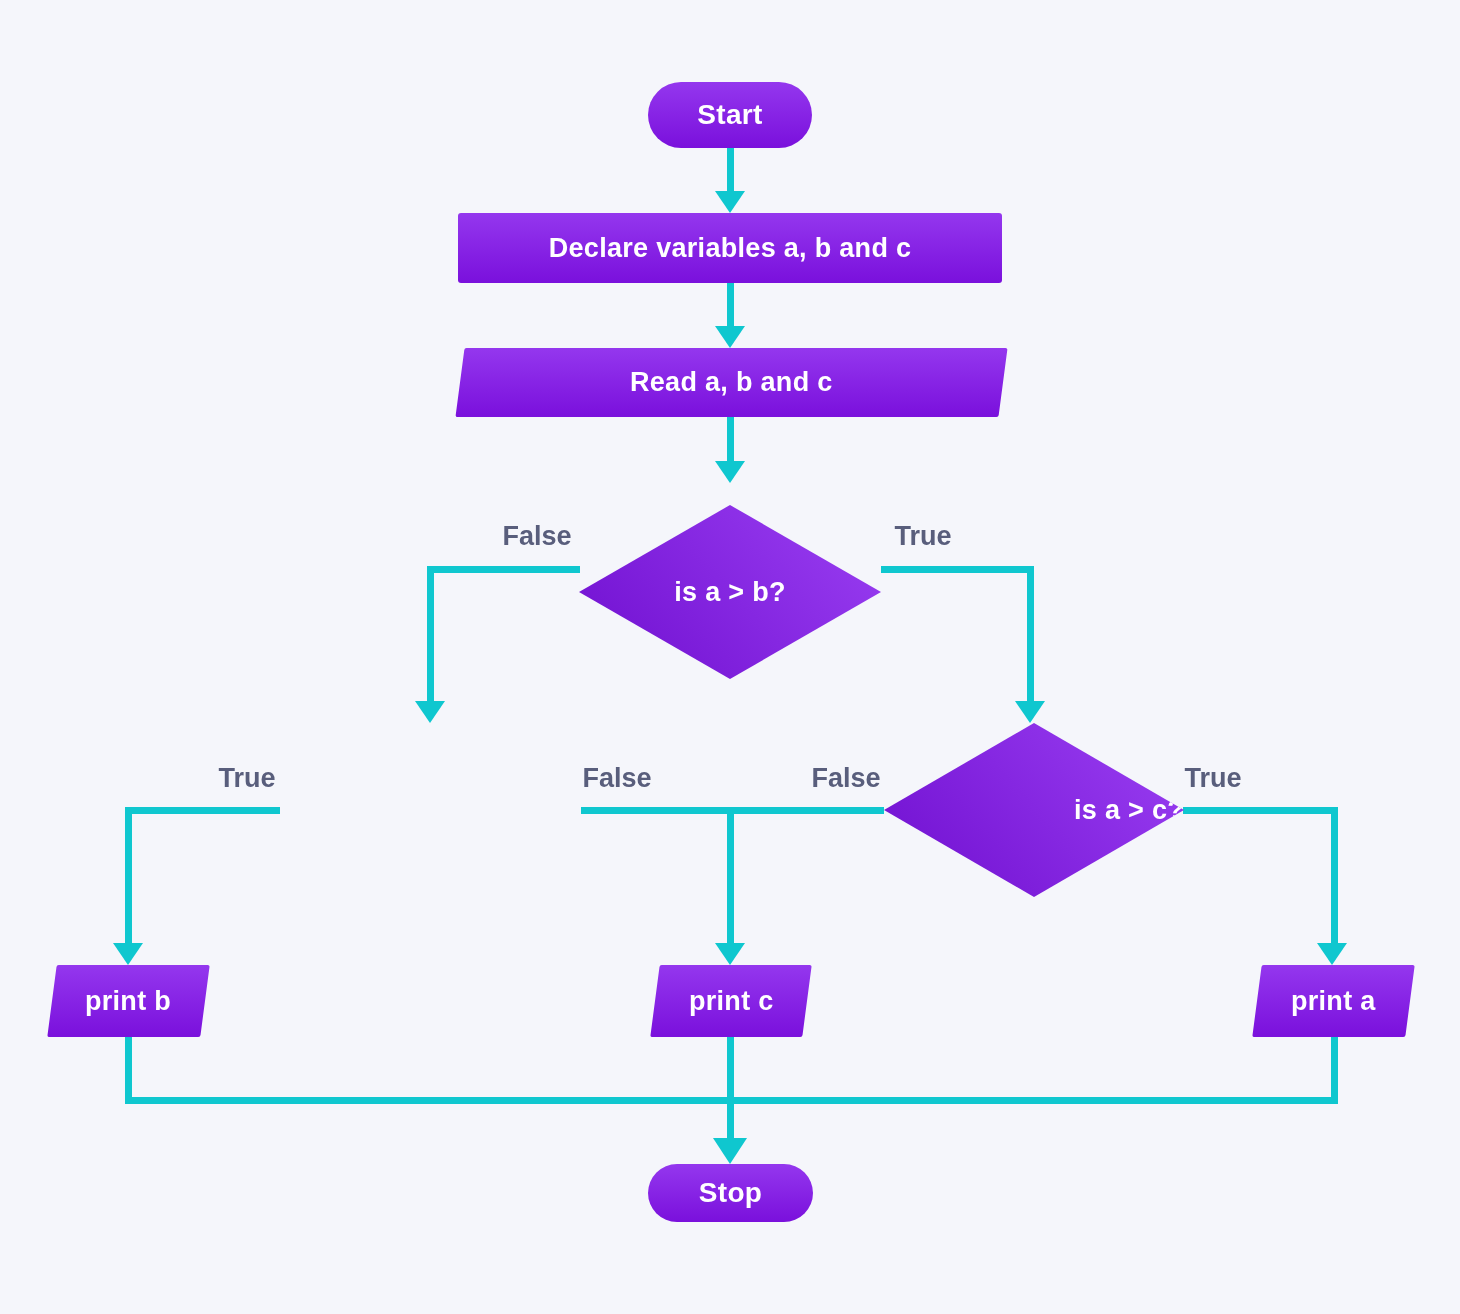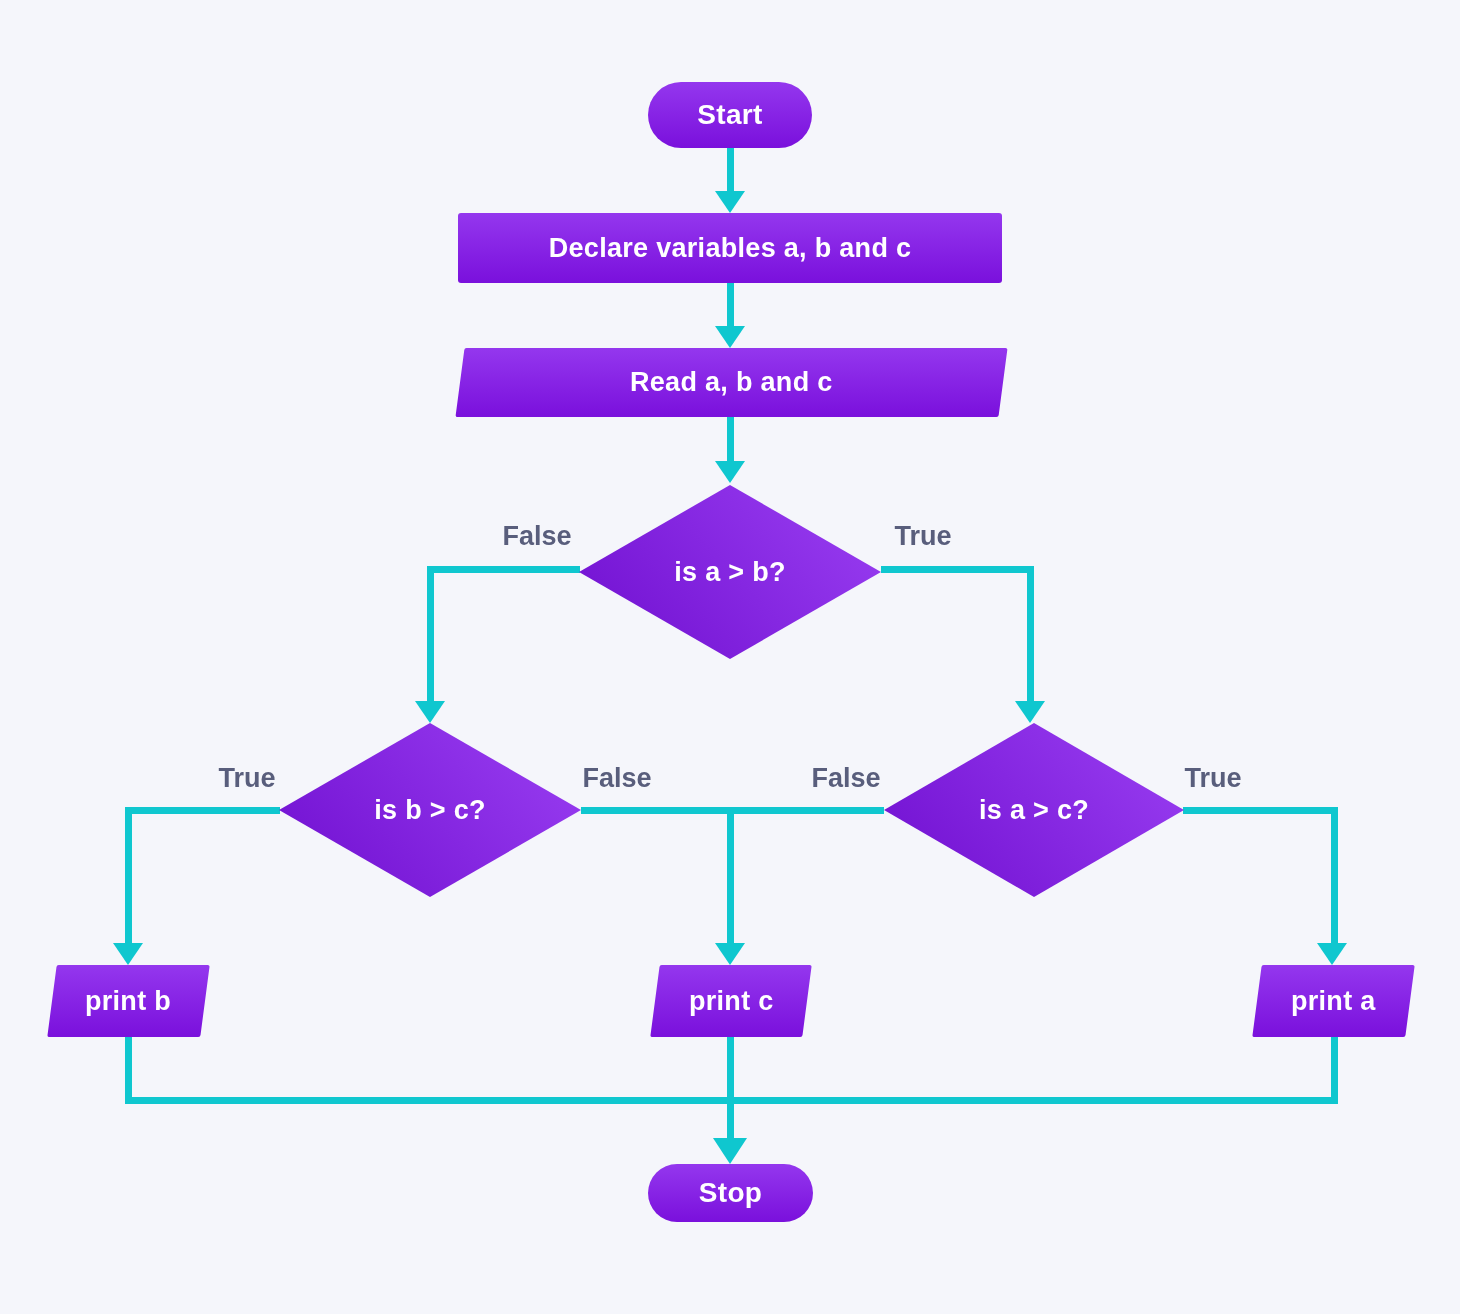--- a/index.html
+++ b/index.html
@@ -98,29 +98,26 @@
   </div>
 
   <div class="node terminator" style="left:648px;top:82px;width:164px;height:66px;">
     <span>Start</span>
   </div>
 
   <div class="node io" style="left:460px;top:348px;width:543px;height:69px;">
     <span>Read a, b and c</span>
   </div>
 
-  <div class="node diamond" style="left:579px;top:485px;width:302px;height:174px;">
+  <div class="node diamond" style="left:579px;top:505px;width:302px;height:174px;">
     <span>is a &gt; b?</span>
   </div>
 
-  <div class="node diamond" style="left:279px;top:723px;width:302px;height:174px;">
-    <span>is b &gt; c?</span>
-  </div>
 
-  <div class="node diamond" style="left:884px;top:723px;width:300px;height:174px;">
+  <div class="node diamond" style="left:884px;top:723px;width:300px;height:174px;justify-content:flex-end;">
     <span>is a &gt; c?</span>
   </div>
 
   <div class="node io" style="left:52px;top:965px;width:153px;height:72px;">
     <span>print b</span>
   </div>
 
   <div class="node io" style="left:655px;top:965px;width:152px;height:72px;">
     <span>print c</span>
   </div>

